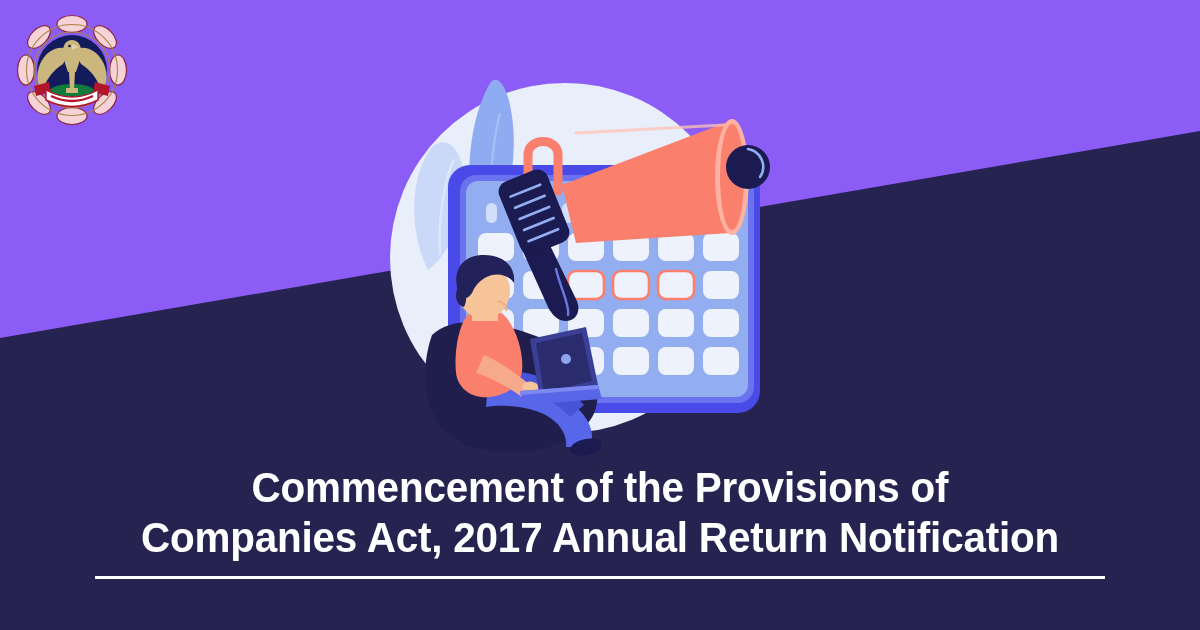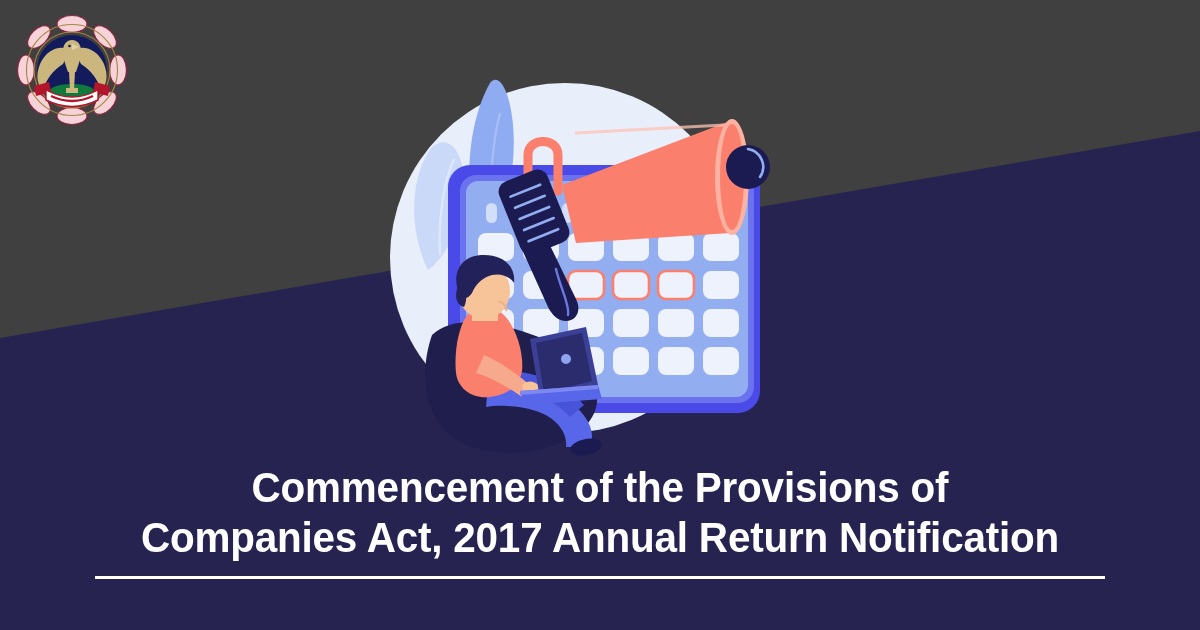--- a/index.html
+++ b/index.html
@@ -4,21 +4,21 @@
 <title>ICAI Banner</title>
 <style>
   * { margin:0; padding:0; box-sizing:border-box; }
   html,body { background:#ffffff; }
 
   .banner{
     position:relative;
     width:1200px;
     height:630px;
     overflow:hidden;
-    background:#404040;
+    background:#8b5cf6;
     font-family:"Liberation Sans", sans-serif;
   }
 
   
   .navy-wedge{
     position:absolute;
     left:0; top:0;
     width:1200px; height:630px;
     background:#262350;
     clip-path:polygon(0 338px, 1200px 131px, 1200px 630px, 0 630px);

